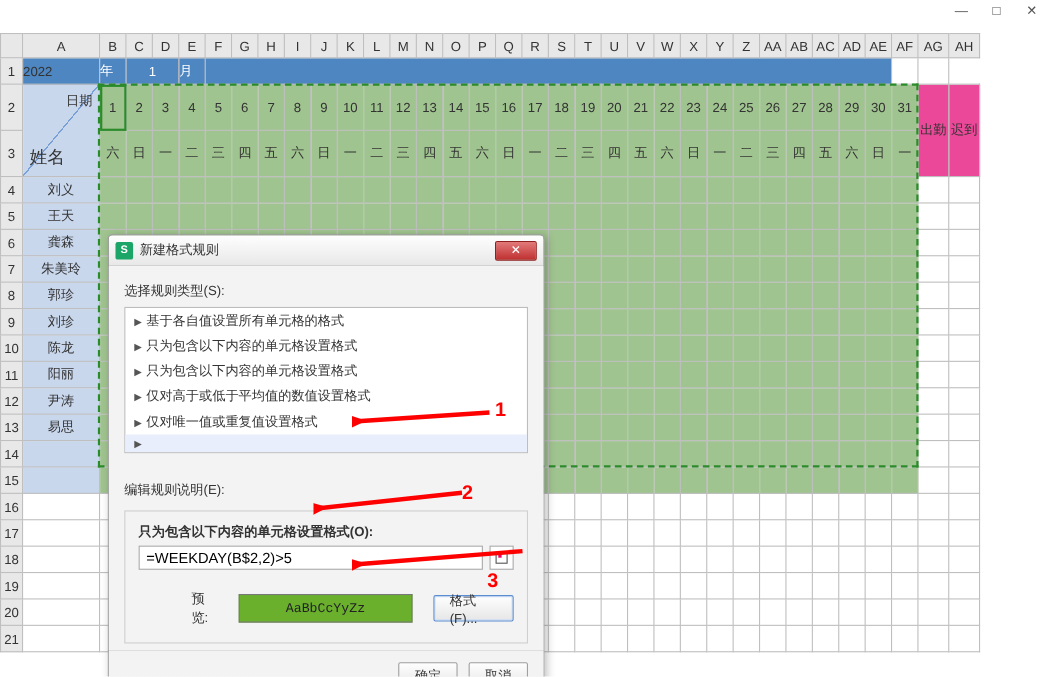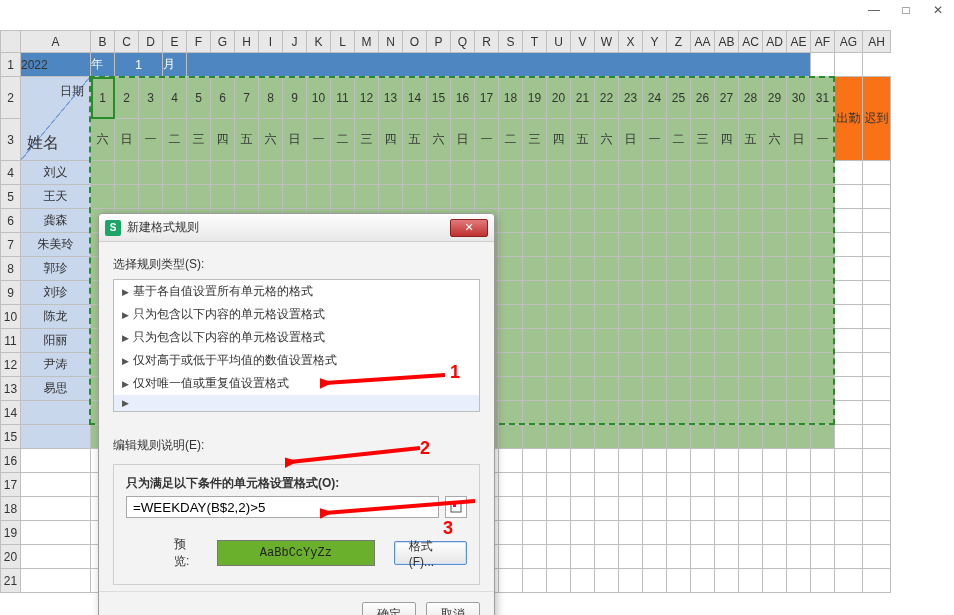--- a/index.html
+++ b/index.html
@@ -85,21 +85,21 @@
   }
   .diag-cell::before {
     content: "";
     position: absolute;
     inset: 0;
     background: linear-gradient(to bottom right, transparent calc(50% - 0.6px), #7aa0d8 calc(50% - 0.6px), #7aa0d8 calc(50% + 0.6px), transparent calc(50% + 0.6px));
   }
   .diag-top { position:absolute; top:6px; right:6px; font-size:12px; }
   .diag-bot { position:absolute; bottom:6px; left:6px; font-size:16px; }
   .plain-cell { background:#fff; height:24px; }
-  .extra-head { background:#f97316; height:42px; border:1px solid #bfbfbf; }
+  .extra-head { background:#ec4899; height:42px; border:1px solid #bfbfbf; }
   
   .ants {
     position:absolute;
     border:2px dashed #2a8b2a;
     pointer-events:none;
   }
   
   .dialog {
     position: absolute;
     left: 98px;
@@ -1058,21 +1058,21 @@
       <div class="rule-item">
           <span class="tri">▶</span>
           <span>仅对唯一值或重复值设置格式</span>
         </div>
       <div class="rule-item">
           <span class="tri">▶</span>
         </div>
     </div>
     <div class="label" style="margin-top:25px;">编辑规则说明(E):</div>
     <div class="edit-group">
-      <div style="font-weight:bold;">只为满足以下条件的单元格设置格式(O):</div>
+      <div style="font-weight:bold;">只为包含以下内容的单元格设置格式(O):</div>
       <div class="formula-row">
         <input class="formula-input" value="=WEEKDAY(B$2,2)&gt;5" style="">
         <div class="ref-btn">
           <svg width="12" height="12" viewBox="0 0 12 12">
               <rect x="1" y="1" width="10" height="10" fill="none" stroke="#555"></rect>
               <rect x="3" y="3" width="3" height="3" fill="#e06"></rect>
             </svg>
         </div>
       </div>
       <div class="preview-row">

